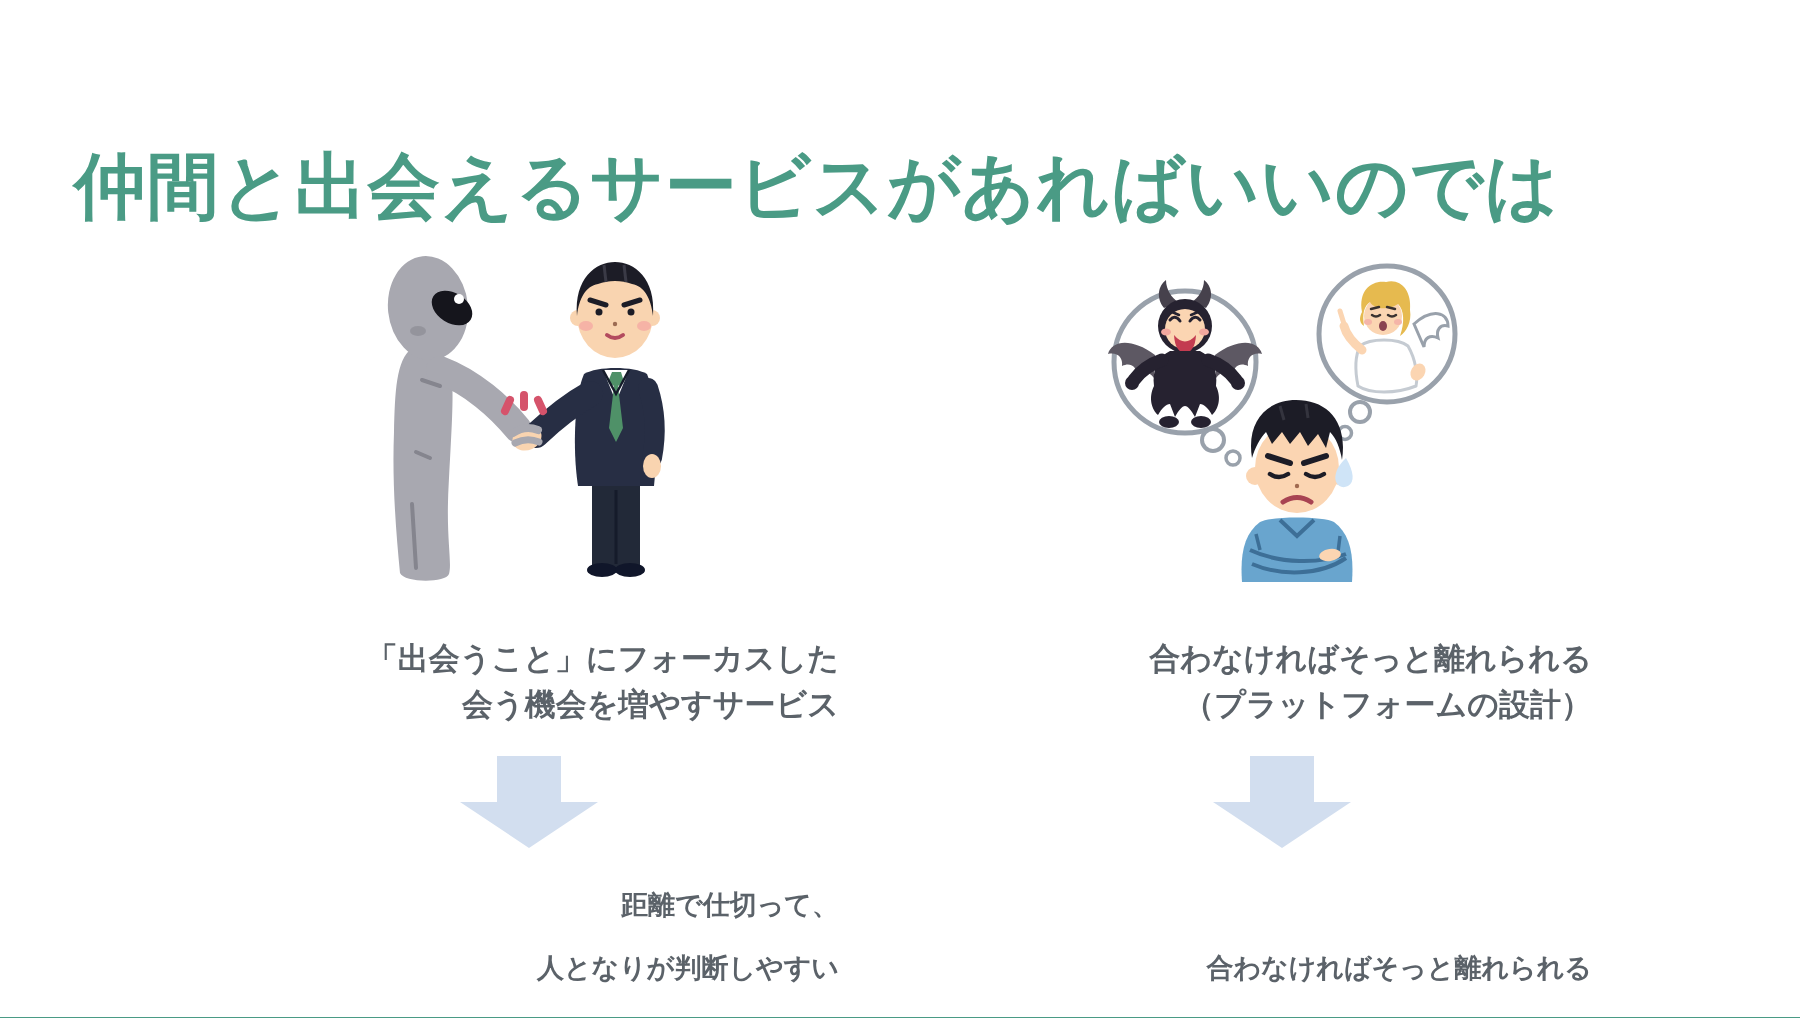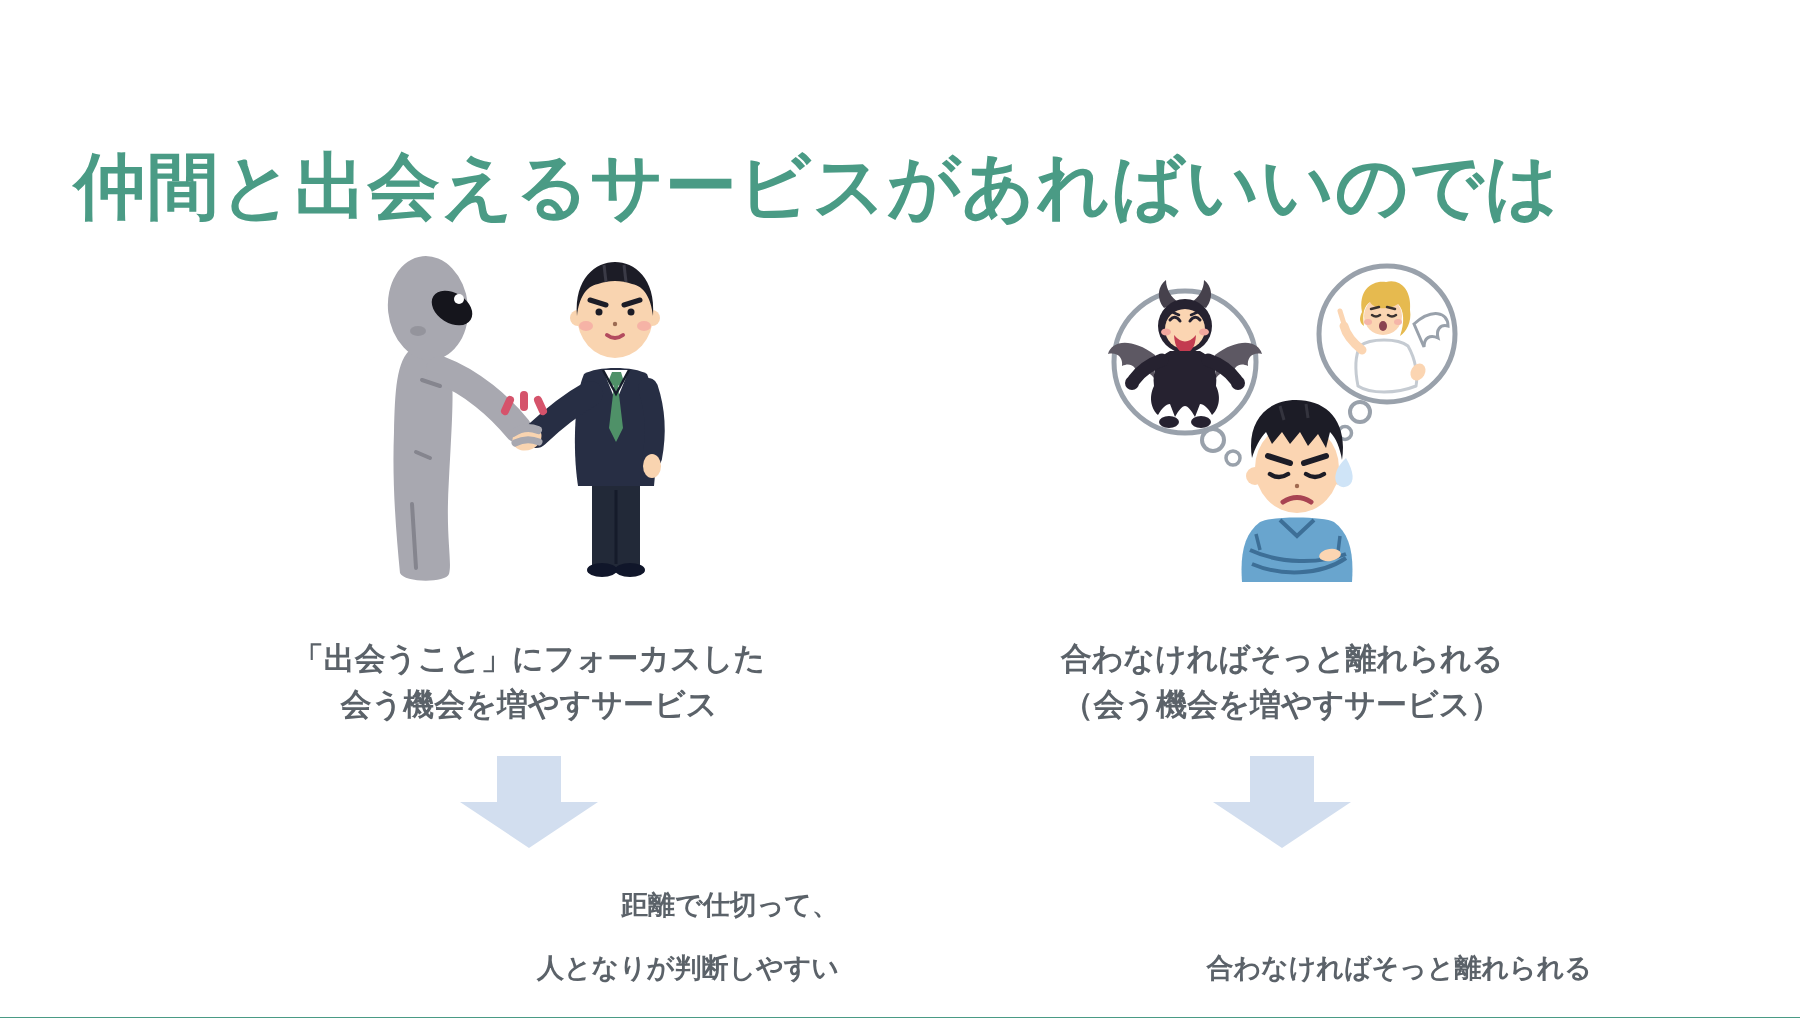--- a/index.html
+++ b/index.html
@@ -15,21 +15,21 @@
     color:#4a9b85;white-space:nowrap;
   }
   .column{position:absolute;top:0;width:620px;height:1018px;}
   .col-left{left:219px;}
   .col-right{left:972px;}
   .illu{position:absolute;}
   .illu-left{left:163px;top:228px;width:300px;height:330px;}
   .illu-right{left:128px;top:228px;width:360px;height:330px;}
   .caption{
     position:absolute;top:612px;left:0;width:100%;
-    text-align:center;font-size:31px;line-height:46px;font-weight:700;
+    text-align:right;font-size:31px;line-height:46px;font-weight:700;
     color:#5b6269;white-space:nowrap;
   }
   .down-arrow{
     position:absolute;top:732px;left:50%;margin-left:-69px;
     width:138px;height:92px;
   }
   .result-line{
     position:absolute;left:0;width:100%;text-align:right;
     font-size:27px;line-height:30px;font-weight:700;color:#5b6269;white-space:nowrap;
   }
@@ -195,21 +195,21 @@
         <path d="M150,298 C180,312 220,312 246,302" stroke="#3d6f97" stroke-width="4" fill="none"></path>
         <path d="M246,306 C220,324 180,324 152,312" stroke="#3d6f97" stroke-width="4" fill="none"></path>
         <path d="M156,282 L160,298" stroke="#3d6f97" stroke-width="3.5"></path>
         <path d="M240,284 L238,300" stroke="#3d6f97" stroke-width="3.5"></path>
         <ellipse cx="230" cy="303" rx="11" ry="6" fill="#fbd5b2" transform="rotate(-8 230 303)"></ellipse>
       </g>
     </svg>
 
     <div class="caption">
       <div>合わなければそっと離れられる</div>
-      <div>（会う機会を増やすサービス）</div>
+      <div>（プラットフォームの設計）</div>
     </div>
 
     <svg class="down-arrow" viewBox="0 0 138 92" xmlns="http://www.w3.org/2000/svg">
       <path d="M37,0 L101,0 L101,46 L138,46 L69,92 L0,46 L37,46 Z" fill="#d2deef"></path>
     </svg>
 
     <div class="result-line result-2">合わなければそっと離れられる</div>
   </div>
 
   <div class="footer-bar"></div>

